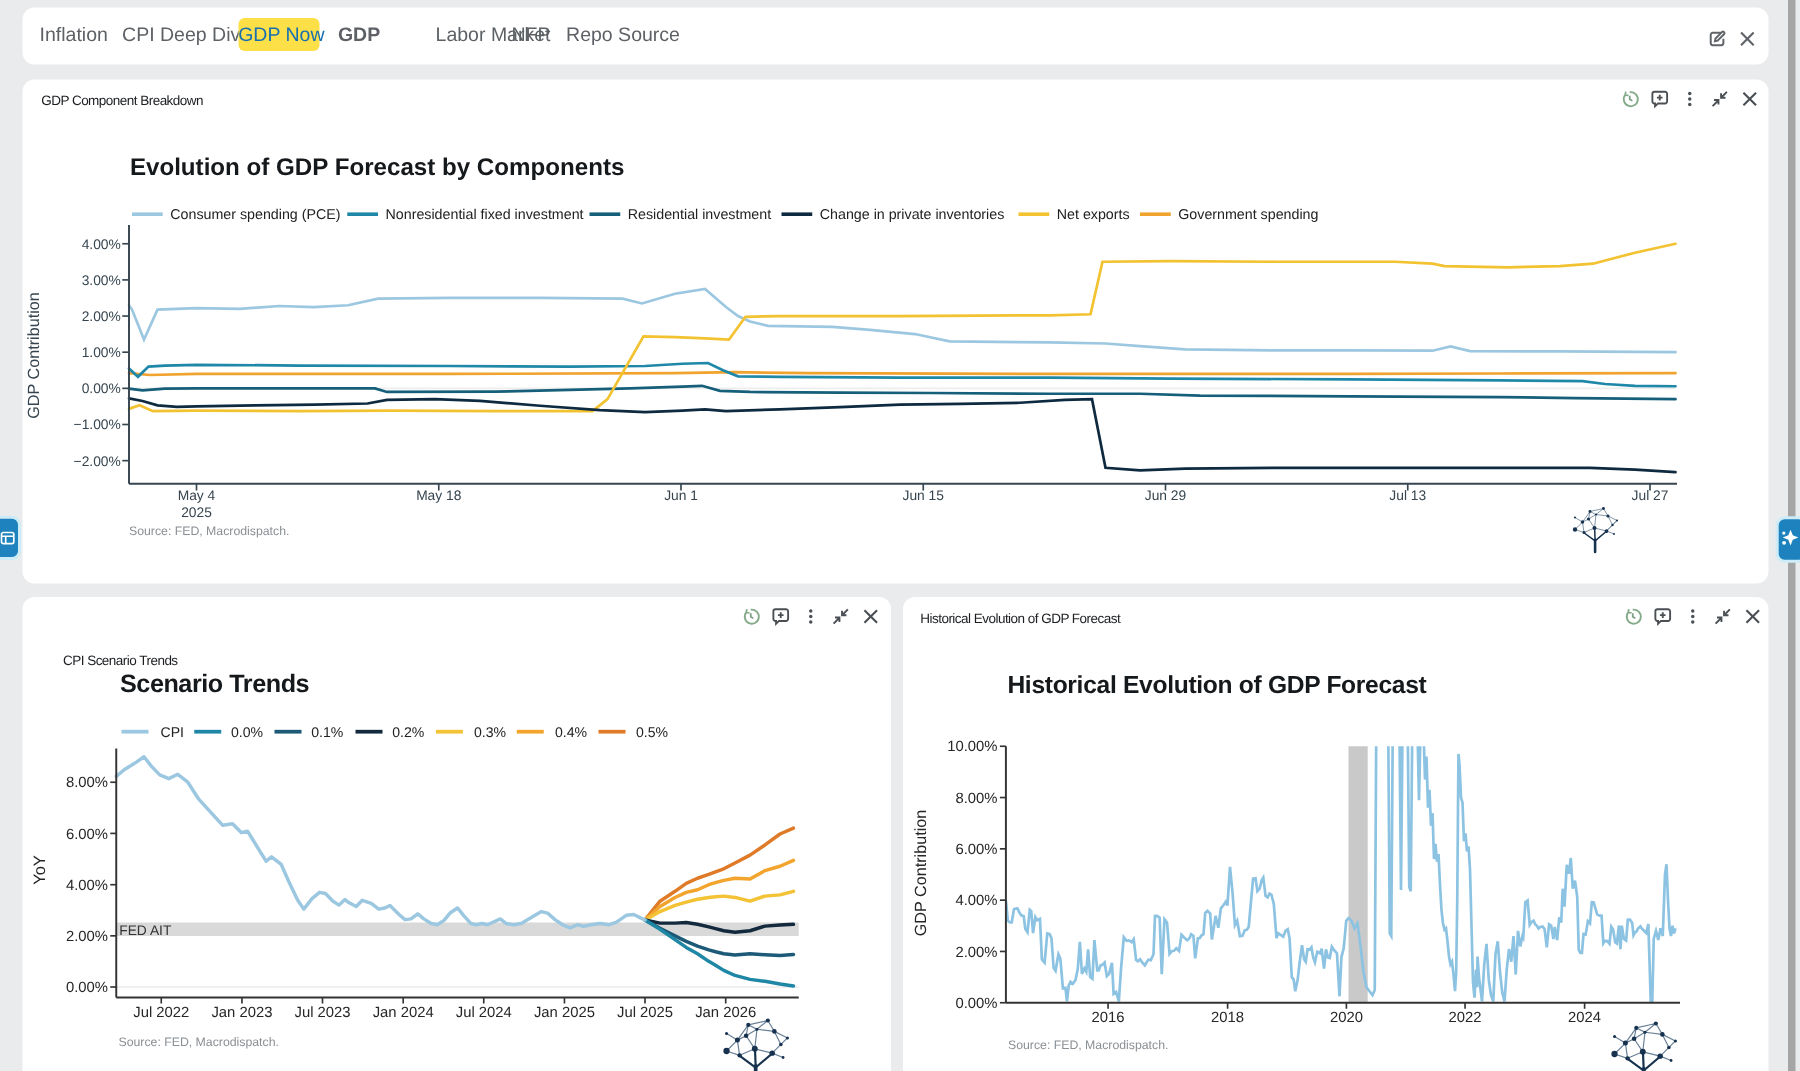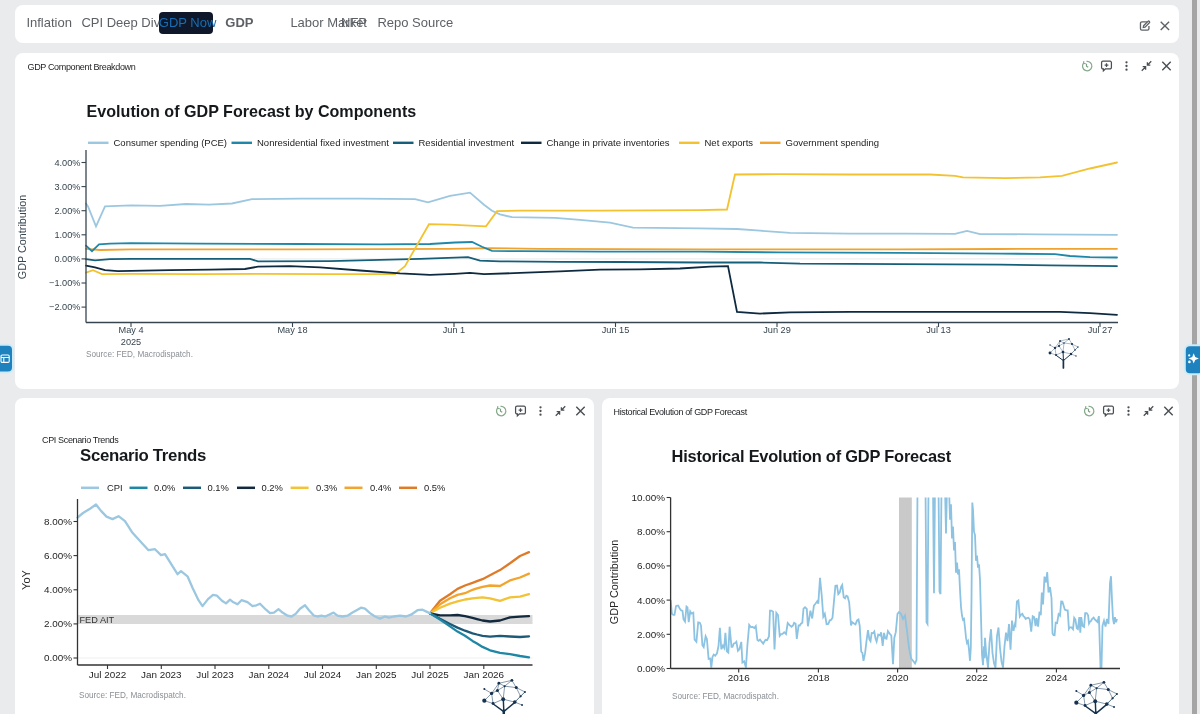--- a/index.html
+++ b/index.html
@@ -12,21 +12,21 @@
 </style>
 </head>
 <body>
 <div class="panel" style="left:15px;top:5px;width:1164px;height:37.5px;"></div>
 <div class="panel" style="left:15px;top:52.5px;width:1164px;height:336.5px;"></div>
 <div class="panel" style="left:15px;top:398px;width:579px;height:330px;"></div>
 <div class="panel" style="left:602px;top:398px;width:577px;height:330px;"></div>
 
 <div class="tab" style="left:26.4px;">Inflation</div>
 <div class="tab" style="left:81.4px;">CPI Deep Dive</div>
-<div class="tab" style="left:158.8px;width:54.6px;background:#0f172a;border-radius:4px;color:#176fb2;text-align:center;">GDP Now</div>
+<div class="tab" style="left:158.8px;width:54.6px;background:#fde047;border-radius:4px;color:#176fb2;text-align:center;">GDP Now</div>
 <div class="tab" style="left:225.3px;font-weight:bold;">GDP</div>
 <div class="tab" style="left:262.4px;margin-left:28px;">Labor Market</div>
 <div class="tab" style="left:341px;">NFP</div>
 <div class="tab" style="left:377.4px;">Repo Source</div>
 
 <div class="ptitle" style="left:27.5px;top:62.2px;">GDP Component Breakdown</div>
 <div class="ptitle" style="left:42px;top:407.2px;margin-top:28px;">CPI Scenario Trends</div>
 <div class="ptitle" style="left:613.5px;top:407.2px;">Historical Evolution of GDP Forecast</div>
 
 <div style="position:absolute;left:1191.5px;top:0;width:5.5px;height:714px;background:#a5a5a5;"></div>

